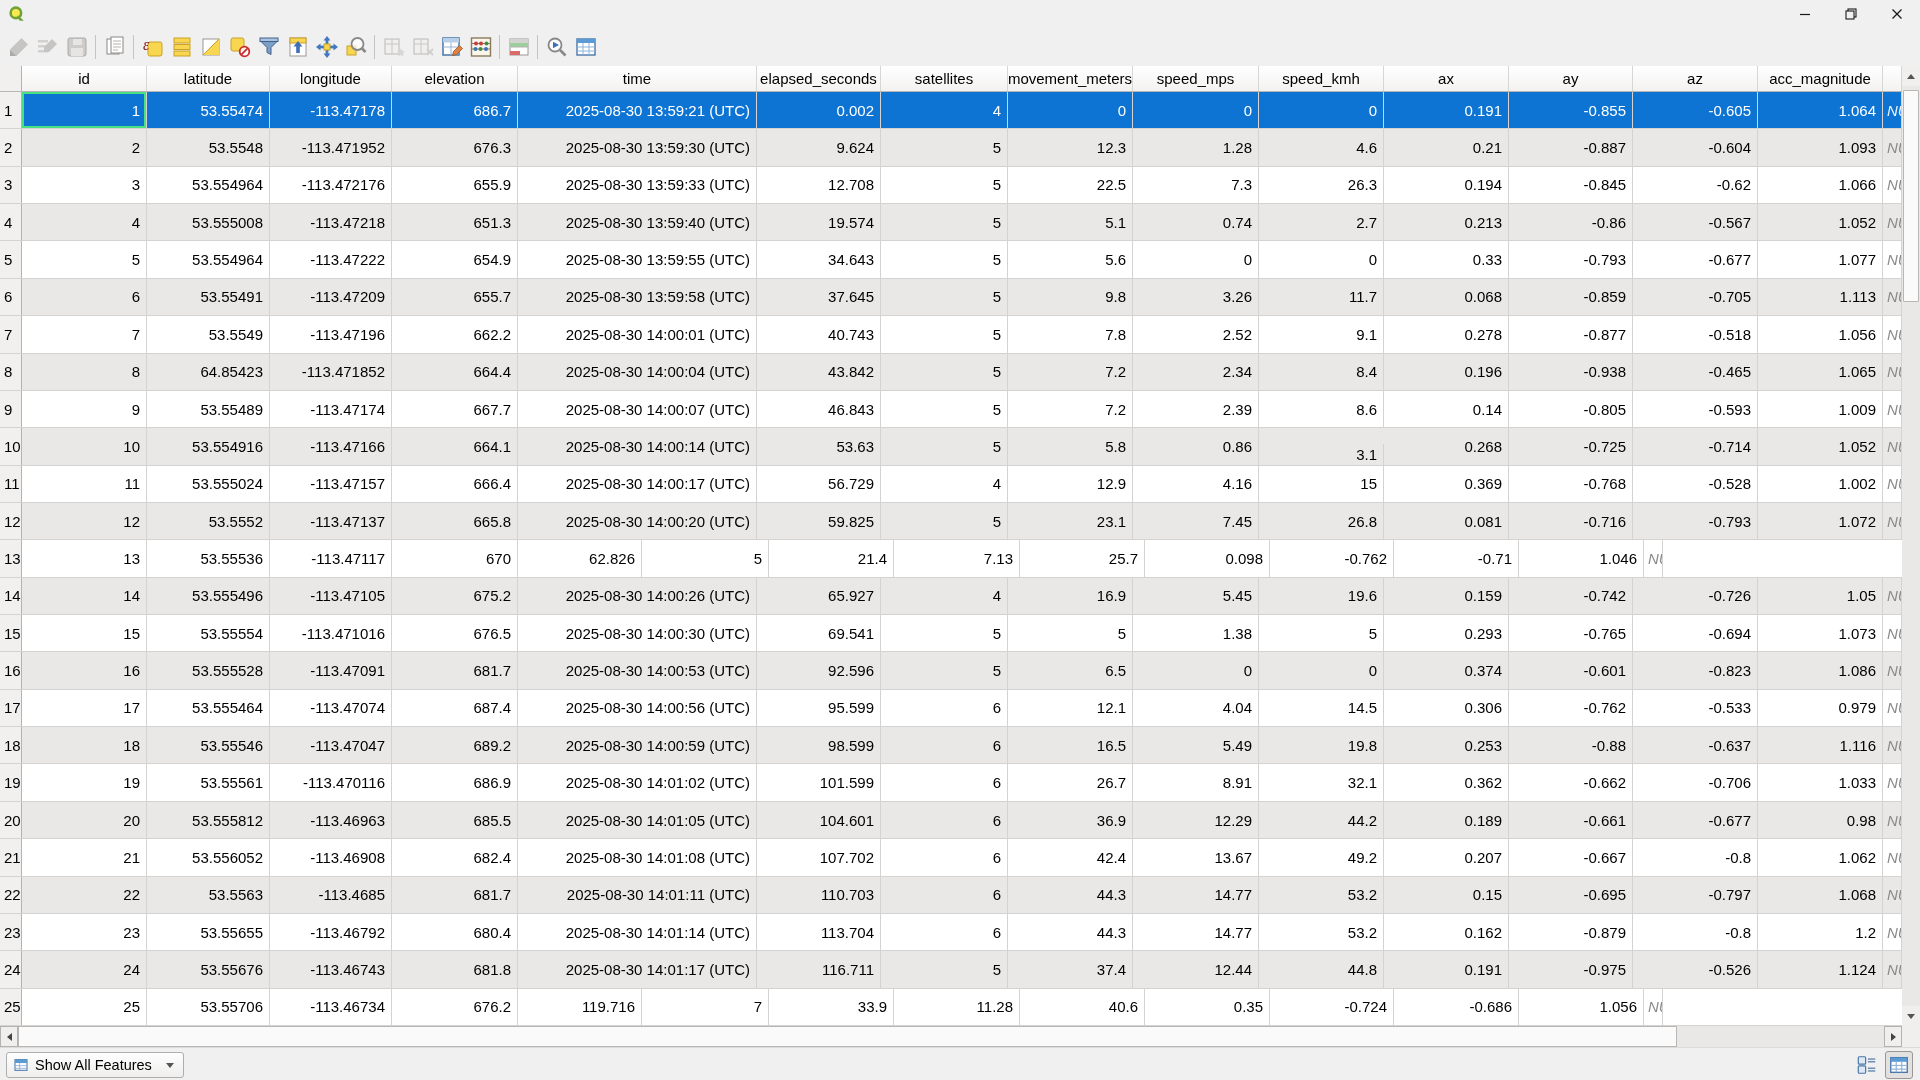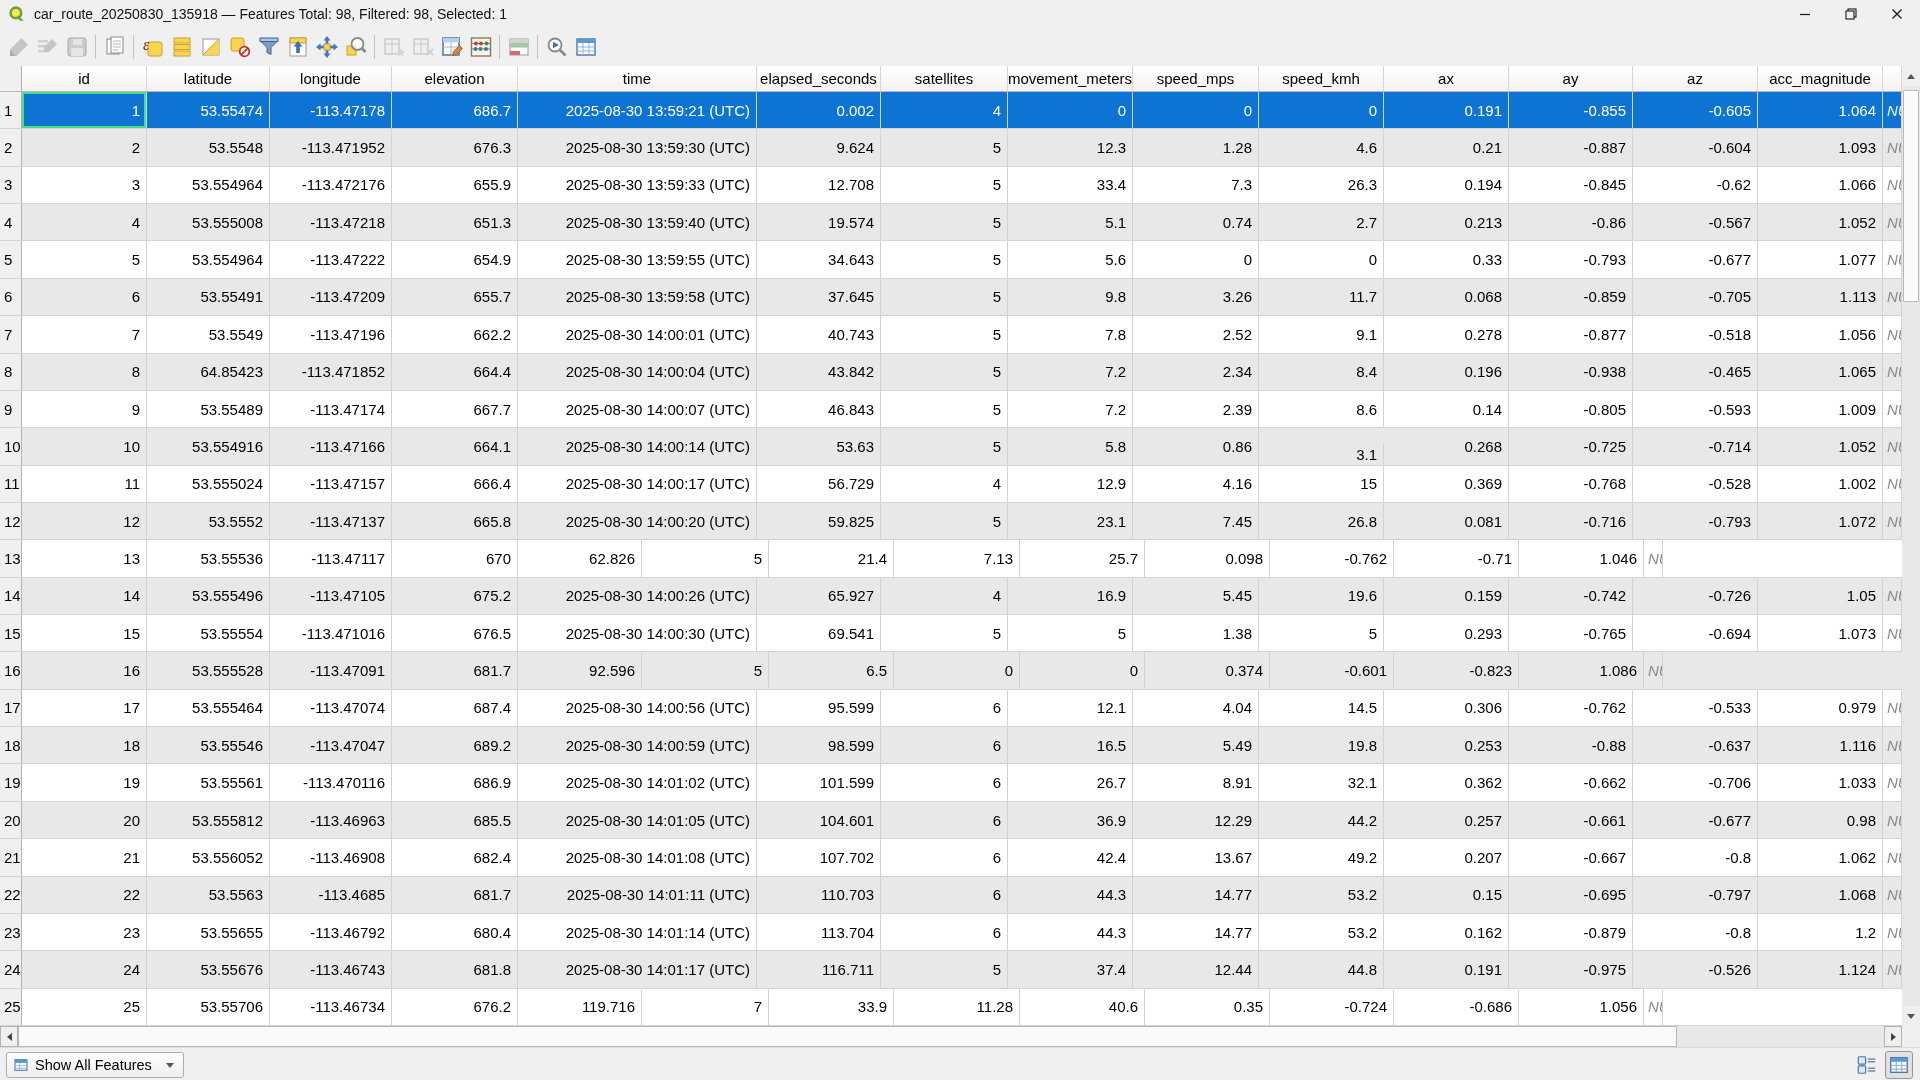--- a/index.html
+++ b/index.html
@@ -57,21 +57,20 @@
 </head>
 <body>
 
 <div id="window">
 
   <div class="titlebar">
     <svg class="app-logo" viewBox="0 0 24 24">
       <circle cx="10.5" cy="10.5" r="7" fill="#f6e952" stroke="#6fa136" stroke-width="3.4"></circle>
       <path d="M13.5 13.5 L21 21 L16 21 L11.8 16.8 Z" fill="#6fa136"></path>
     </svg>
-    <div class="title-text">car_route_20250830_135918 — Features Total: 98, Filtered: 98, Selected: 1</div>
     <div class="winbtn" style="right:92px">
       <svg width="12" height="12" viewBox="0 0 12 12">
           <line x1="1" y1="6.5" x2="11" y2="6.5" stroke="#1a1a1a" stroke-width="1.2"></line>
         </svg>
     </div>
     <div class="winbtn" style="right:46px">
       <svg width="12" height="12" viewBox="0 0 12 12">
         <rect x="3" y="1" width="8" height="8" fill="none" stroke="#1a1a1a" stroke-width="1.1"></rect>
         <rect x="1" y="3" width="8" height="8" fill="#f0f0f0" stroke="#1a1a1a" stroke-width="1.1"></rect>
       </svg>
@@ -344,21 +343,21 @@
         </div>
         <div class="tr">
           <div class="td gutter" style="width: 22px;">3</div>
           <div class="td" style="width: 125px;">3</div>
           <div class="td" style="width: 123px;">53.554964</div>
           <div class="td" style="width: 122px;">-113.472176</div>
           <div class="td" style="width: 126px;">655.9</div>
           <div class="td" style="width: 239px;">2025-08-30 13:59:33 (UTC)</div>
           <div class="td" style="width: 124px;">12.708</div>
           <div class="td" style="width: 127px;">5</div>
-          <div class="td" style="width: 125px;">33.4</div>
+          <div class="td" style="width: 125px;">22.5</div>
           <div class="td" style="width: 126px;">7.3</div>
           <div class="td" style="width: 125px;">26.3</div>
           <div class="td" style="width: 125px;">0.194</div>
           <div class="td" style="width: 124px;">-0.845</div>
           <div class="td" style="width: 125px;">-0.62</div>
           <div class="td" style="width: 125px;">1.066</div>
           <div class="td nullcell" style="width: 19px;">NULL</div>
         </div>
         <div class="tr alt">
           <div class="td gutter" style="width: 22px;">4</div>
@@ -574,20 +573,21 @@
           <div class="td" style="width: 125px;">-0.694</div>
           <div class="td" style="width: 125px;">1.073</div>
           <div class="td nullcell" style="width: 19px;">NULL</div>
         </div>
         <div class="tr alt">
           <div class="td gutter" style="width: 22px;">16</div>
           <div class="td" style="width: 125px;">16</div>
           <div class="td" style="width: 123px;">53.555528</div>
           <div class="td" style="width: 122px;">-113.47091</div>
           <div class="td" style="width: 126px;">681.7</div>
+          <div class="td" style="width: 239px;">2025-08-30 14:00:53 (UTC)</div>
           <div class="td" style="width: 124px;">92.596</div>
           <div class="td" style="width: 127px;">5</div>
           <div class="td" style="width: 125px;">6.5</div>
           <div class="td" style="width: 126px;">0</div>
           <div class="td" style="width: 125px;">0</div>
           <div class="td" style="width: 125px;">0.374</div>
           <div class="td" style="width: 124px;">-0.601</div>
           <div class="td" style="width: 125px;">-0.823</div>
           <div class="td" style="width: 125px;">1.086</div>
           <div class="td nullcell" style="width: 19px;">NULL</div>
@@ -651,21 +651,21 @@
           <div class="td" style="width: 125px;">20</div>
           <div class="td" style="width: 123px;">53.555812</div>
           <div class="td" style="width: 122px;">-113.46963</div>
           <div class="td" style="width: 126px;">685.5</div>
           <div class="td" style="width: 239px;">2025-08-30 14:01:05 (UTC)</div>
           <div class="td" style="width: 124px;">104.601</div>
           <div class="td" style="width: 127px;">6</div>
           <div class="td" style="width: 125px;">36.9</div>
           <div class="td" style="width: 126px;">12.29</div>
           <div class="td" style="width: 125px;">44.2</div>
-          <div class="td" style="width: 125px;">0.257</div>
+          <div class="td" style="width: 125px;">0.189</div>
           <div class="td" style="width: 124px;">-0.661</div>
           <div class="td" style="width: 125px;">-0.677</div>
           <div class="td" style="width: 125px;">0.98</div>
           <div class="td nullcell" style="width: 19px;">NULL</div>
         </div>
         <div class="tr">
           <div class="td gutter" style="width: 22px;">21</div>
           <div class="td" style="width: 125px;">21</div>
           <div class="td" style="width: 123px;">53.556052</div>
           <div class="td" style="width: 122px;">-113.46908</div>

